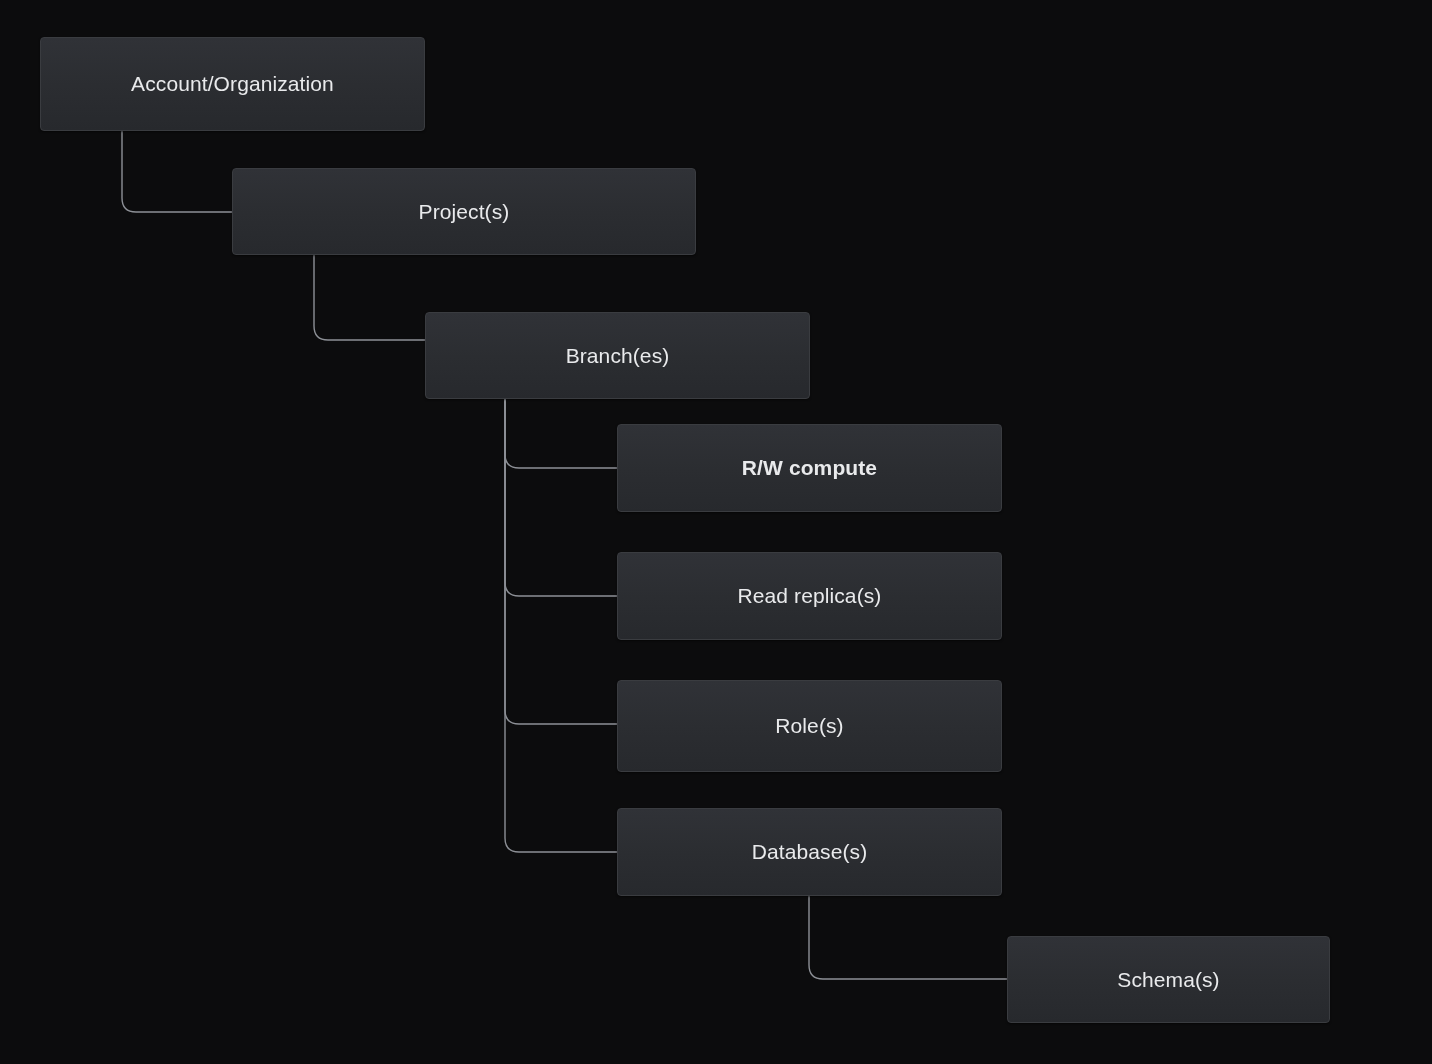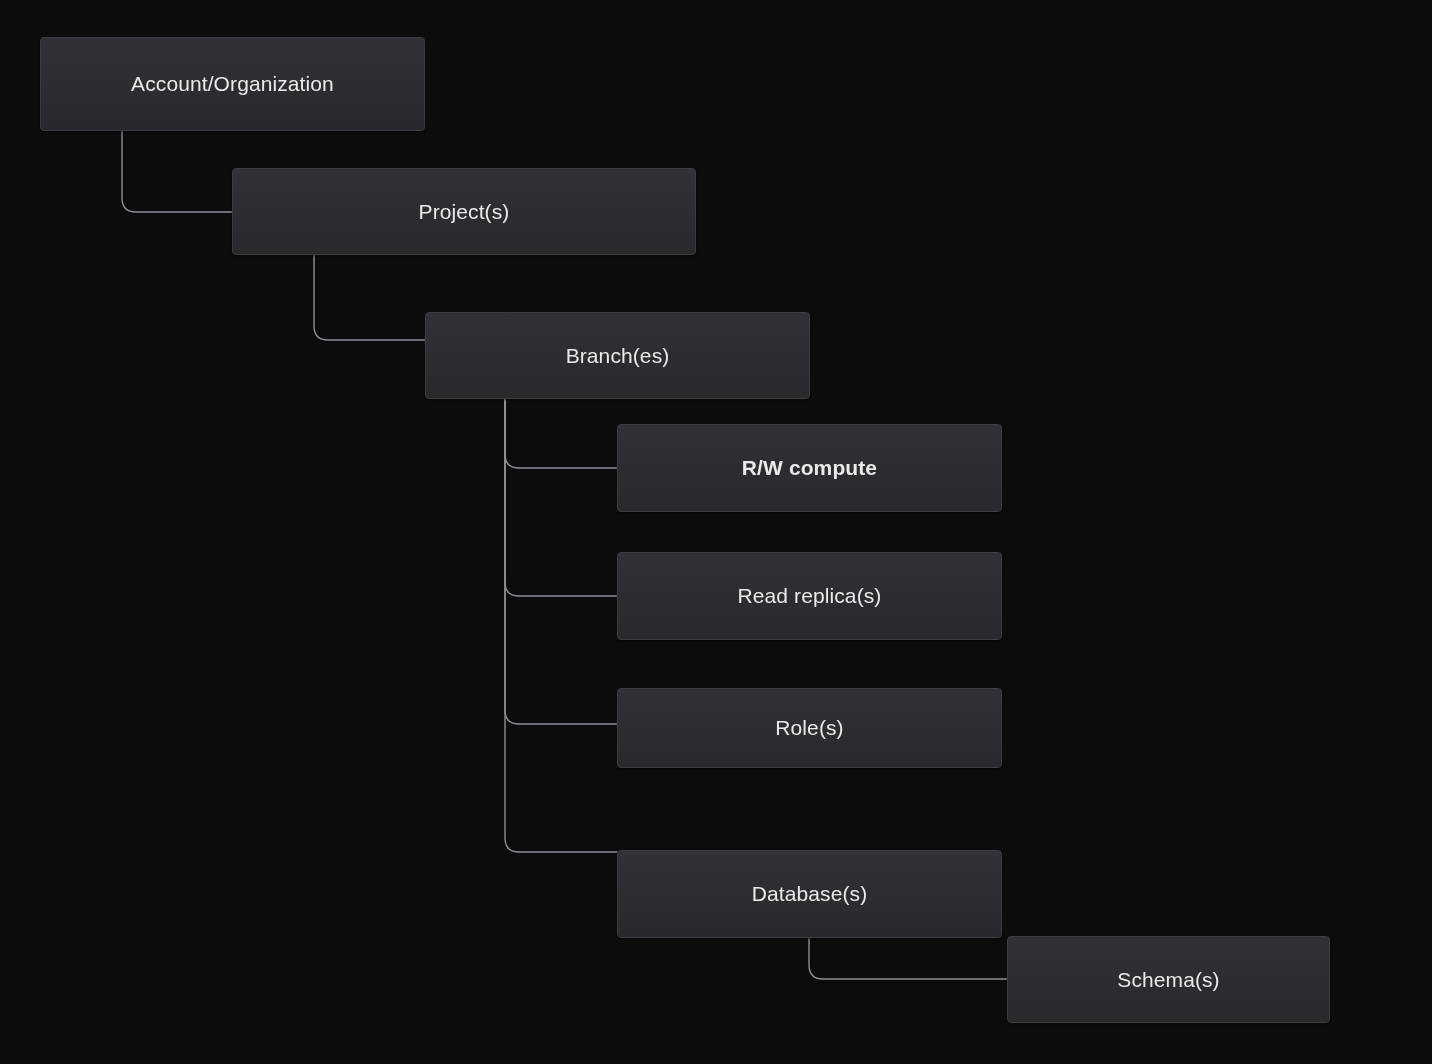--- a/index.html
+++ b/index.html
@@ -73,25 +73,25 @@
   </div>
 
   <div class="node" style="left: 617px; top: 424px; width: 385px; height: 88px; font-weight: bold;">
     <span class="node-label">R/W compute</span>
   </div>
 
   <div class="node" style="left: 617px; top: 552px; width: 385px; height: 88px;">
     <span class="node-label">Read replica(s)</span>
   </div>
 
-  <div class="node" style="left: 617px; top: 680px; width: 385px; height: 80px; margin-top: 8px;">
+  <div class="node" style="left: 617px; top: 680px; width: 385px; height: 92px;">
     <span class="node-label">Role(s)</span>
   </div>
 
-  <div class="node" style="left: 617px; top: 850px; width: 385px; height: 88px;">
+  <div class="node" style="left: 617px; top: 808px; width: 385px; height: 88px;">
     <span class="node-label">Database(s)</span>
   </div>
 
   <div class="node" style="left: 1007px; top: 936px; width: 323px; height: 87px;">
     <span class="node-label">Schema(s)</span>
   </div>
 
 </div>
 
 </body></html>

